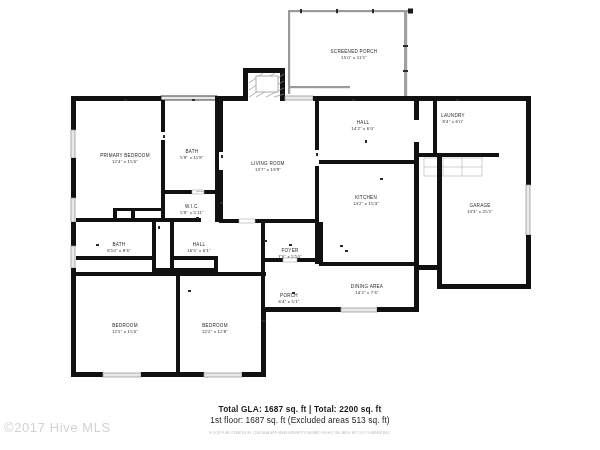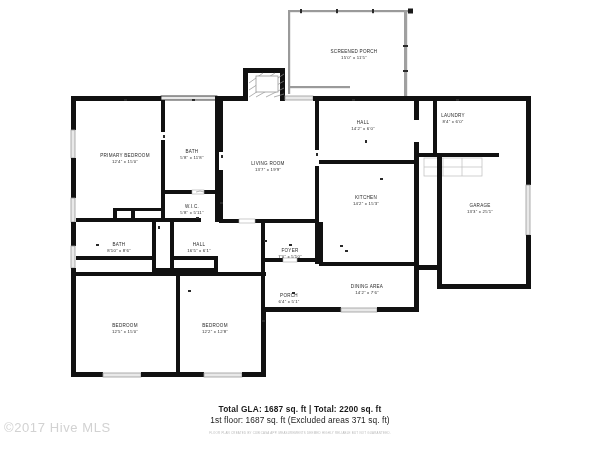--- a/index.html
+++ b/index.html
@@ -315,15 +315,15 @@
         <text class="n" x="215" y="327" text-anchor="middle">BEDROOM</text>
         <text class="d" x="215" y="333.4" text-anchor="middle">12'2" x 12'8"</text>
       </g>
     </g>
 </svg>
 
 <div class="wm">©2017 Hive MLS</div>
 
 <div class="footer">
   <div class="l1">Total GLA: 1687 sq. ft | Total: 2200 sq. ft</div>
-  <div class="l2">1st floor: 1687 sq. ft (Excluded areas 371 sq. ft)</div>
+  <div class="l2">1st floor: 1687 sq. ft (Excluded areas 513 sq. ft)</div>
   <div class="l3">FLOOR PLAN CREATED BY CUBICASA APP. MEASUREMENTS DEEMED HIGHLY RELIABLE BUT NOT GUARANTEED.</div>
 </div>
 
 </body></html>

